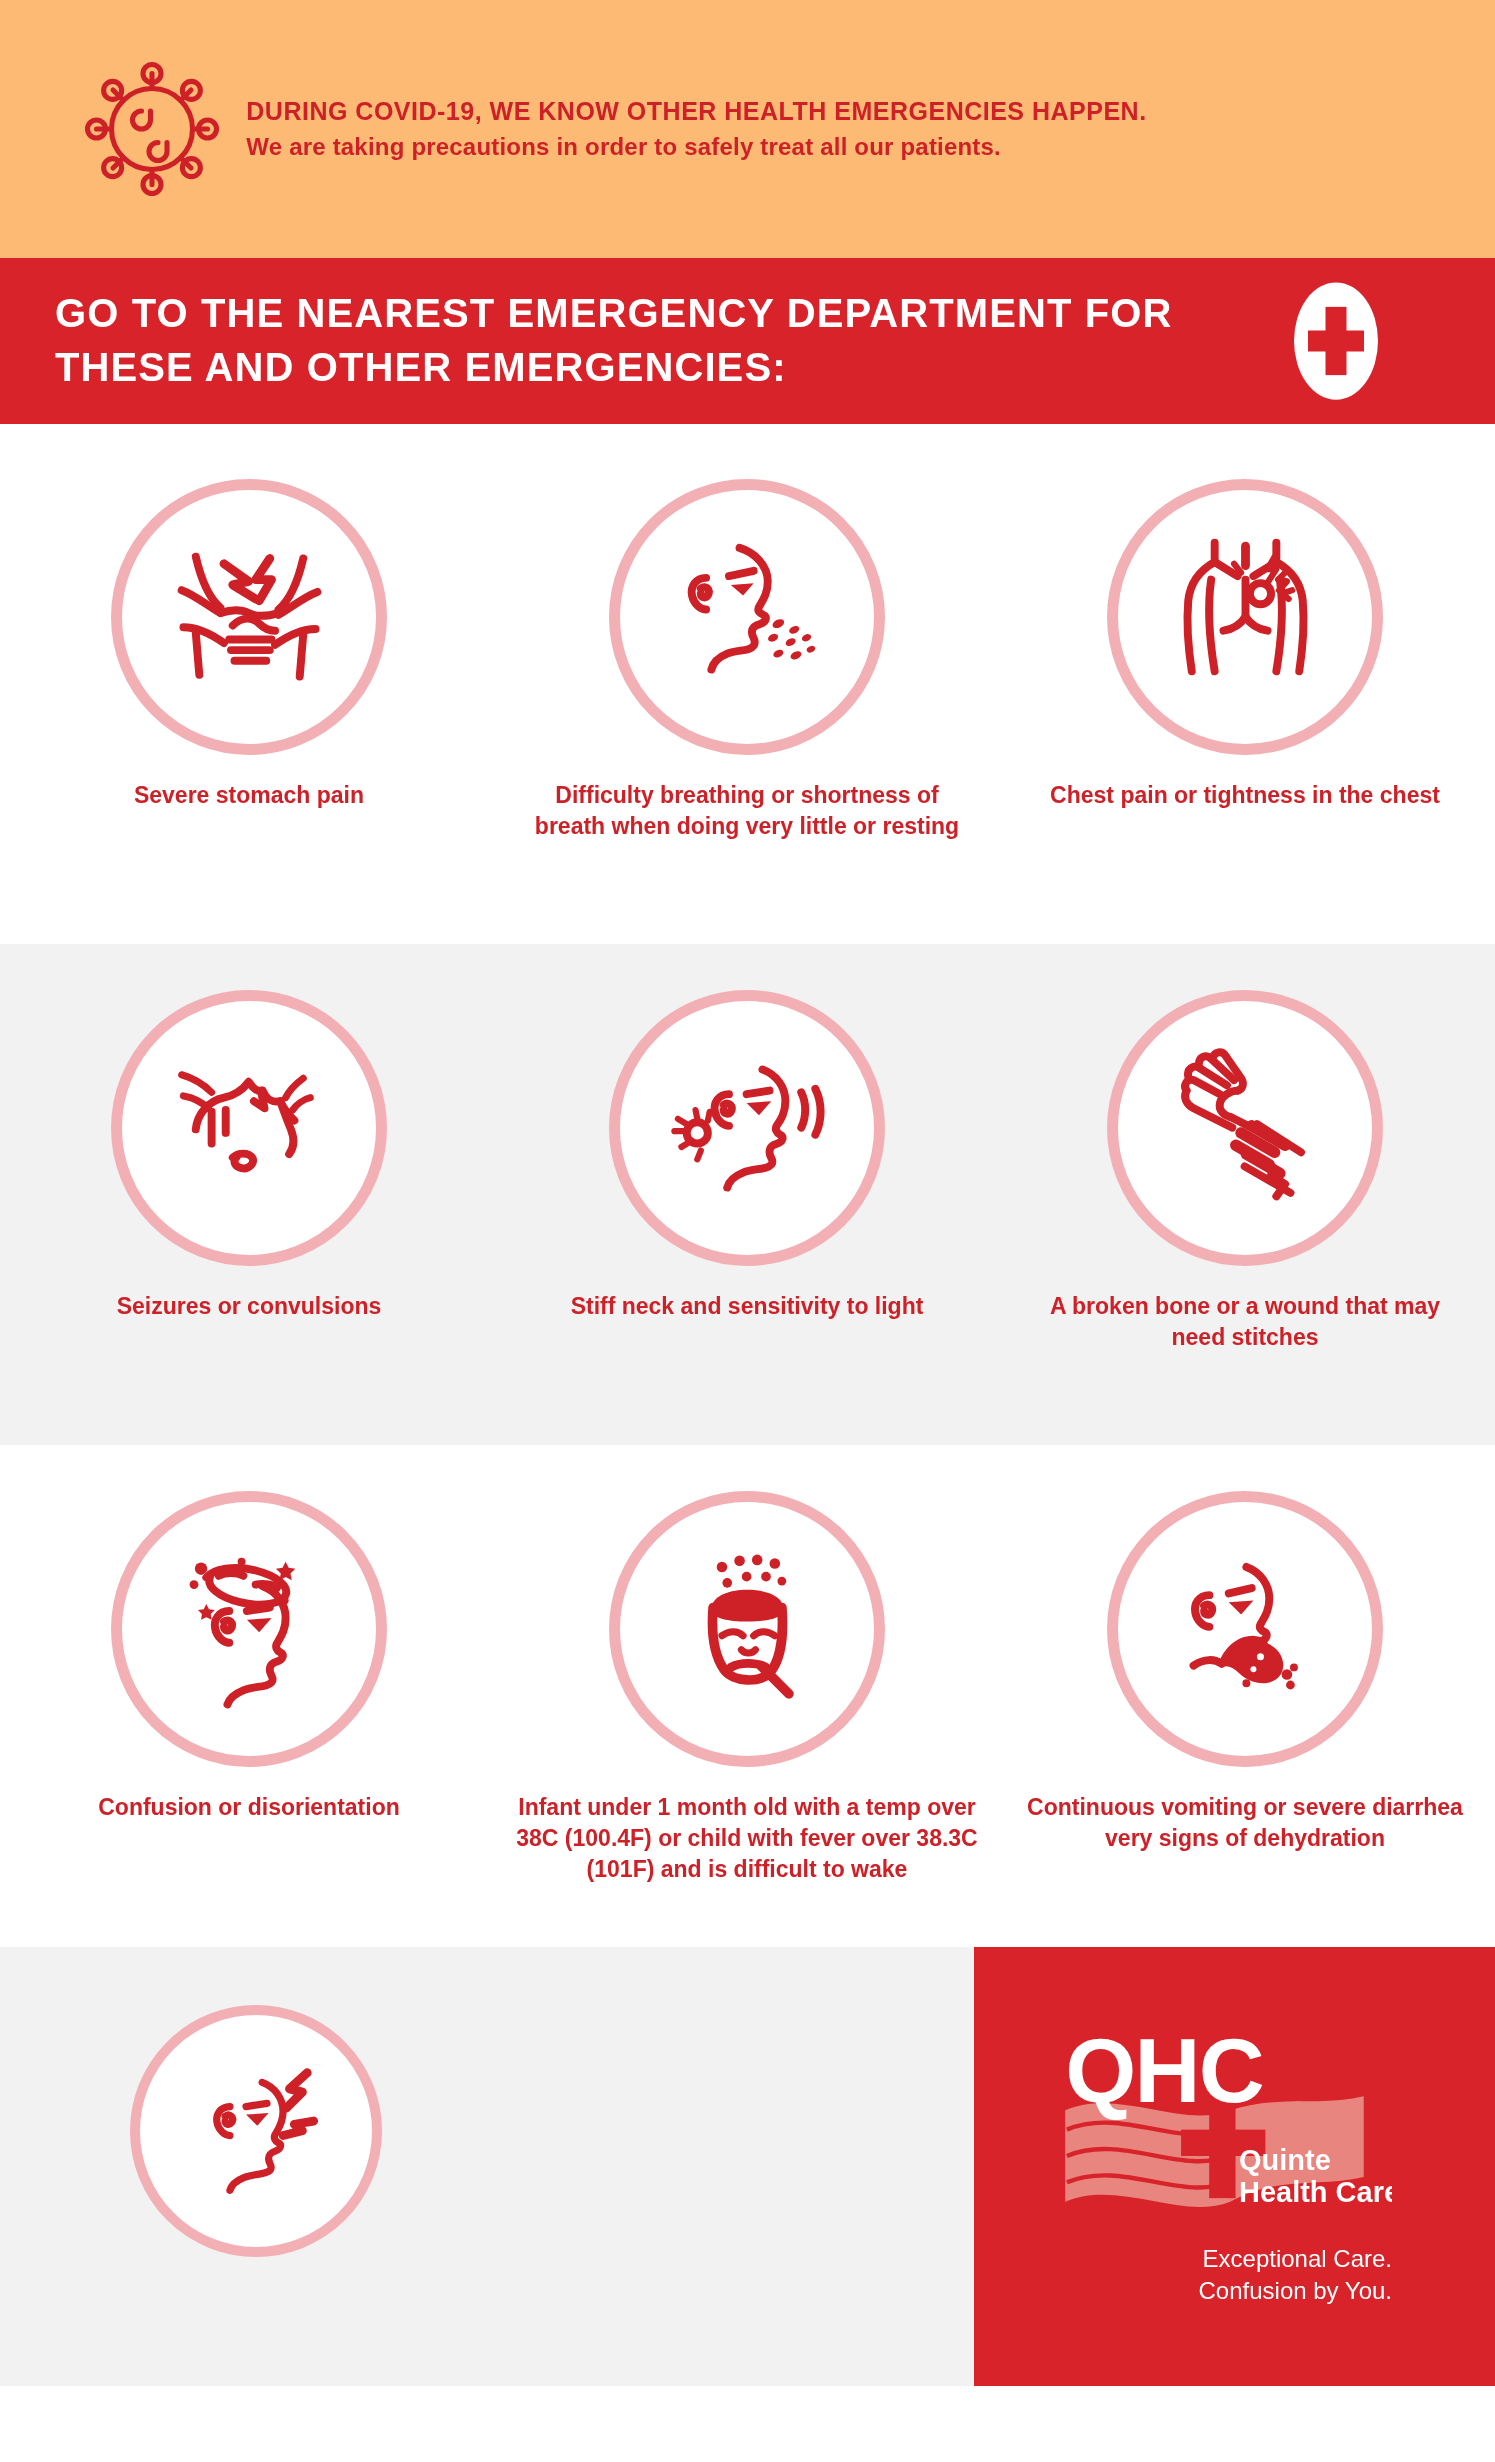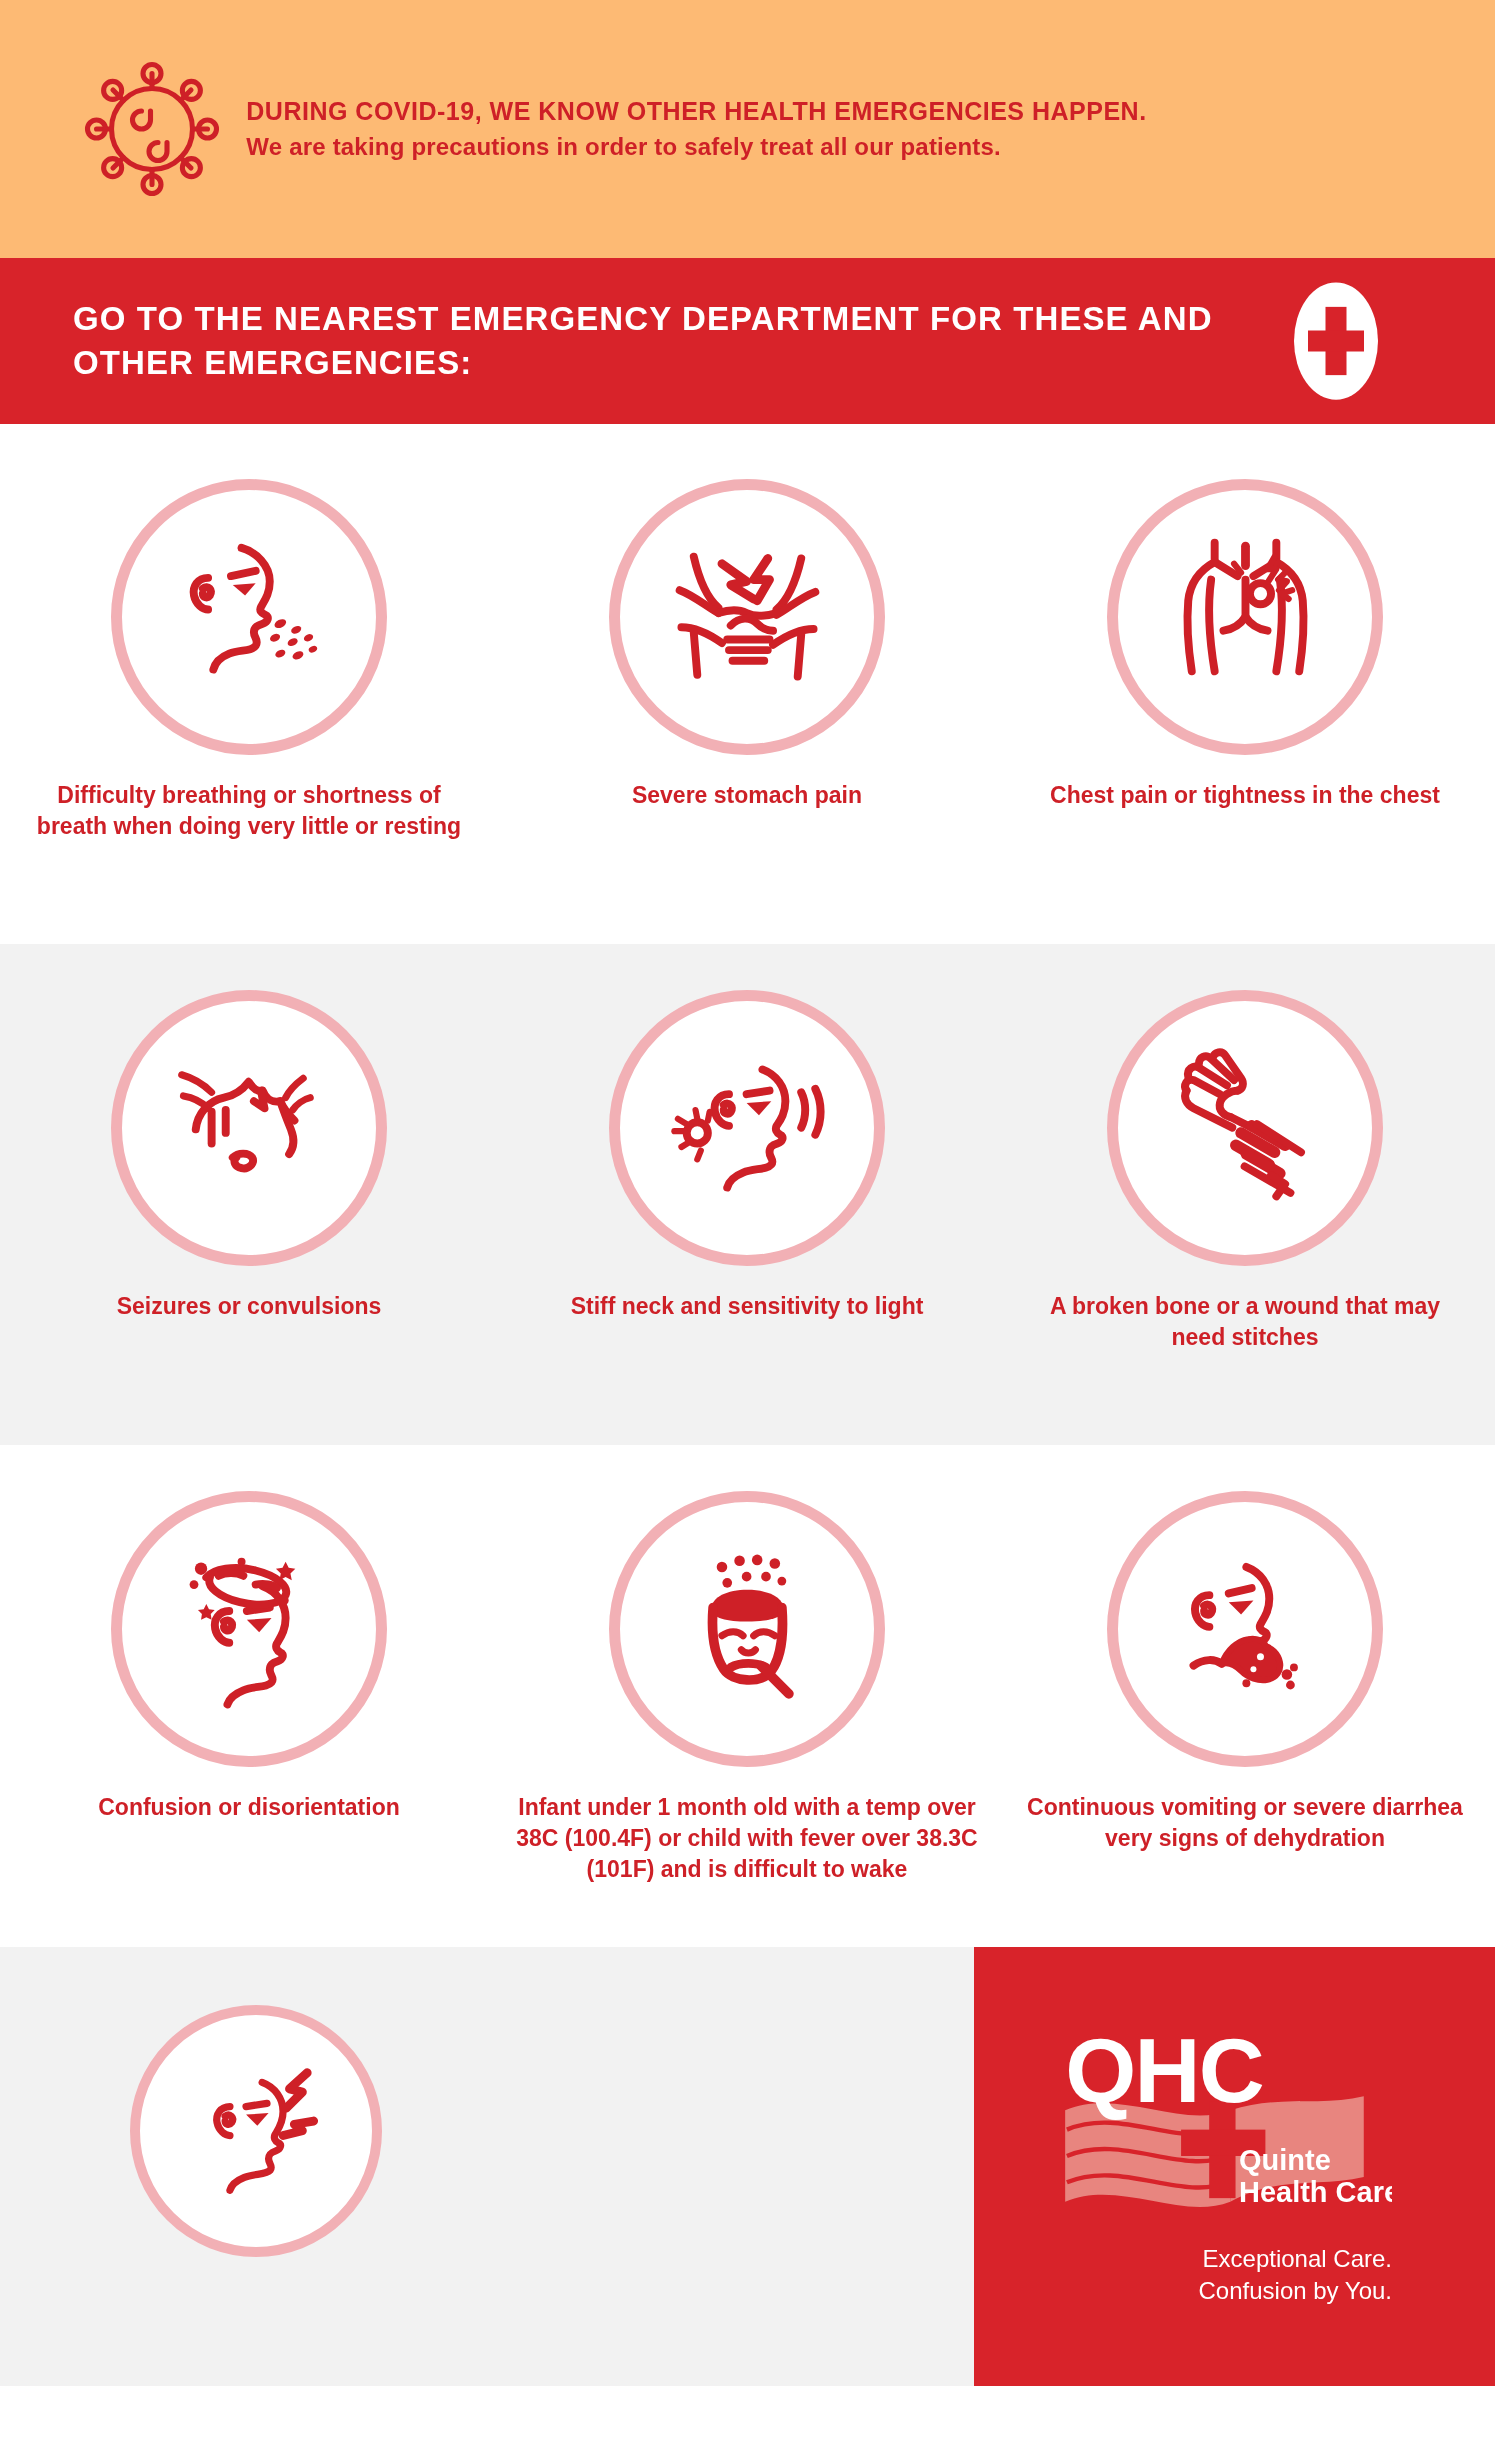--- a/index.html
+++ b/index.html
@@ -47,23 +47,23 @@
   
   .banner {
     position: absolute;
     top: 258px; left: 0;
     width: 1495px; height: 166px;
     background: #D8232A;
     display: flex;
     align-items: center;
   }
   .banner-title {
-    margin-left: 73px;
+    margin-left: 55px;
     color: #ffffff;
-    font-size: 33px;
+    font-size: 40px;
     font-weight: bold;
     letter-spacing: 1.1px;
     line-height: 1.34;
     text-transform: uppercase;
     max-width: 1161px;
   }
   .banner-cross {
     position: absolute;
     right: 117px;
     top: 50%;
@@ -221,43 +221,20 @@
     <rect x="36" y="28" width="24" height="78" fill="#D8232A"></rect>
     <rect x="16" y="55" width="64" height="24" fill="#D8232A"></rect>
   </svg>
 </div>
 
 <div class="row row-white row1">
 
   <div class="cell">
     <div class="circle">
       <svg width="185" height="185" viewBox="0 0 210 210" fill="none" stroke="#CE2027" stroke-width="9" stroke-linecap="round" stroke-linejoin="round">
-        <path d="M96 26 C113 31 128 46 128 64 C128 78 122 86 118 93 C116 97 118 100 123 102 C128 104 126 110 120 112 C114 114 110 116 110 122 C110 128 116 131 112 137 C107 144 94 141 82 146 C72 150 66 156 64 164"></path>
-        <path d="M58 60 C46 60 40 70 42 80 C44 90 52 96 58 96"></path>
-        <path d="M52 72 C58 68 64 74 60 80 C57 84 52 82 52 78"></path>
-        <path d="M84 58 L112 52"></path>
-        <path d="M86 68 L112 66 L100 80 Z" fill="#CE2027" stroke="none"></path>
-        <g fill="#CE2027" stroke="none">
-          <ellipse cx="140" cy="112" rx="7" ry="4.5" transform="rotate(-25 140 112)"></ellipse>
-          <ellipse cx="158" cy="119" rx="6" ry="4" transform="rotate(-25 158 119)"></ellipse>
-          <ellipse cx="134" cy="128" rx="6" ry="4" transform="rotate(-25 134 128)"></ellipse>
-          <ellipse cx="154" cy="133" rx="6" ry="4" transform="rotate(-25 154 133)"></ellipse>
-          <ellipse cx="172" cy="128" rx="5.5" ry="3.8" transform="rotate(-25 172 128)"></ellipse>
-          <ellipse cx="140" cy="146" rx="6" ry="4" transform="rotate(-25 140 146)"></ellipse>
-          <ellipse cx="160" cy="148" rx="6.5" ry="4.2" transform="rotate(-25 160 148)"></ellipse>
-          <ellipse cx="177" cy="141" rx="5" ry="3.5" transform="rotate(-25 177 141)"></ellipse>
-        </g>
-      </svg>
-    </div>
-    <div class="caption">Difficulty breathing or shortness of breath when doing very little or resting</div>
-  </div>
-
-  <div class="cell">
-    <div class="circle">
-      <svg width="185" height="185" viewBox="0 0 210 210" fill="none" stroke="#CE2027" stroke-width="9" stroke-linecap="round" stroke-linejoin="round">
         <path d="M44 36 C50 62 58 82 72 94"></path>
         <path d="M166 38 C160 64 152 84 138 96"></path>
         <path d="M28 74 C44 80 58 92 72 100"></path>
         <path d="M182 76 C166 82 152 94 138 102"></path>
         <path d="M30 116 C46 116 62 124 76 134"></path>
         <path d="M180 118 C164 118 148 126 134 136"></path>
         <path d="M44 122 L48 170"></path>
         <path d="M166 124 L162 172"></path>
         <path d="M72 100 C84 96 96 96 104 100 C112 104 124 104 138 100"></path>
         <path d="M86 114 C96 104 108 104 116 112 C120 116 126 120 134 120"></path>
@@ -267,20 +244,43 @@
         <path d="M76 44 L104 64 L86 68 L112 84" stroke-width="10"></path>
         <path d="M128 38 L112 62 L130 62 L116 86" stroke-width="10"></path>
       </svg>
     </div>
     <div class="caption">Severe stomach pain</div>
   </div>
 
   <div class="cell">
     <div class="circle">
       <svg width="185" height="185" viewBox="0 0 210 210" fill="none" stroke="#CE2027" stroke-width="9" stroke-linecap="round" stroke-linejoin="round">
+        <path d="M96 26 C113 31 128 46 128 64 C128 78 122 86 118 93 C116 97 118 100 123 102 C128 104 126 110 120 112 C114 114 110 116 110 122 C110 128 116 131 112 137 C107 144 94 141 82 146 C72 150 66 156 64 164"></path>
+        <path d="M58 60 C46 60 40 70 42 80 C44 90 52 96 58 96"></path>
+        <path d="M52 72 C58 68 64 74 60 80 C57 84 52 82 52 78"></path>
+        <path d="M84 58 L112 52"></path>
+        <path d="M86 68 L112 66 L100 80 Z" fill="#CE2027" stroke="none"></path>
+        <g fill="#CE2027" stroke="none">
+          <ellipse cx="140" cy="112" rx="7" ry="4.5" transform="rotate(-25 140 112)"></ellipse>
+          <ellipse cx="158" cy="119" rx="6" ry="4" transform="rotate(-25 158 119)"></ellipse>
+          <ellipse cx="134" cy="128" rx="6" ry="4" transform="rotate(-25 134 128)"></ellipse>
+          <ellipse cx="154" cy="133" rx="6" ry="4" transform="rotate(-25 154 133)"></ellipse>
+          <ellipse cx="172" cy="128" rx="5.5" ry="3.8" transform="rotate(-25 172 128)"></ellipse>
+          <ellipse cx="140" cy="146" rx="6" ry="4" transform="rotate(-25 140 146)"></ellipse>
+          <ellipse cx="160" cy="148" rx="6.5" ry="4.2" transform="rotate(-25 160 148)"></ellipse>
+          <ellipse cx="177" cy="141" rx="5" ry="3.5" transform="rotate(-25 177 141)"></ellipse>
+        </g>
+      </svg>
+    </div>
+    <div class="caption">Difficulty breathing or shortness of breath when doing very little or resting</div>
+  </div>
+
+  <div class="cell">
+    <div class="circle">
+      <svg width="185" height="185" viewBox="0 0 210 210" fill="none" stroke="#CE2027" stroke-width="9" stroke-linecap="round" stroke-linejoin="round">
         <path d="M70 20 L70 42 C52 52 42 66 40 86 C38 110 40 140 44 166"></path>
         <path d="M140 20 L140 42 C158 52 168 66 170 86 C172 110 170 140 166 166"></path>
         <path d="M70 42 L96 58"></path>
         <path d="M140 42 L114 58"></path>
         <path d="M105 62 L105 104"></path>
         <path d="M80 120 C92 118 100 112 105 104 C110 112 118 118 130 120"></path>
         <path d="M66 62 C62 90 64 130 70 166"></path>
         <path d="M144 62 C148 90 146 130 140 166"></path>
         <circle cx="122" cy="78" r="12"></circle>
         <path d="M105 24 L105 46" stroke-width="10"></path>

